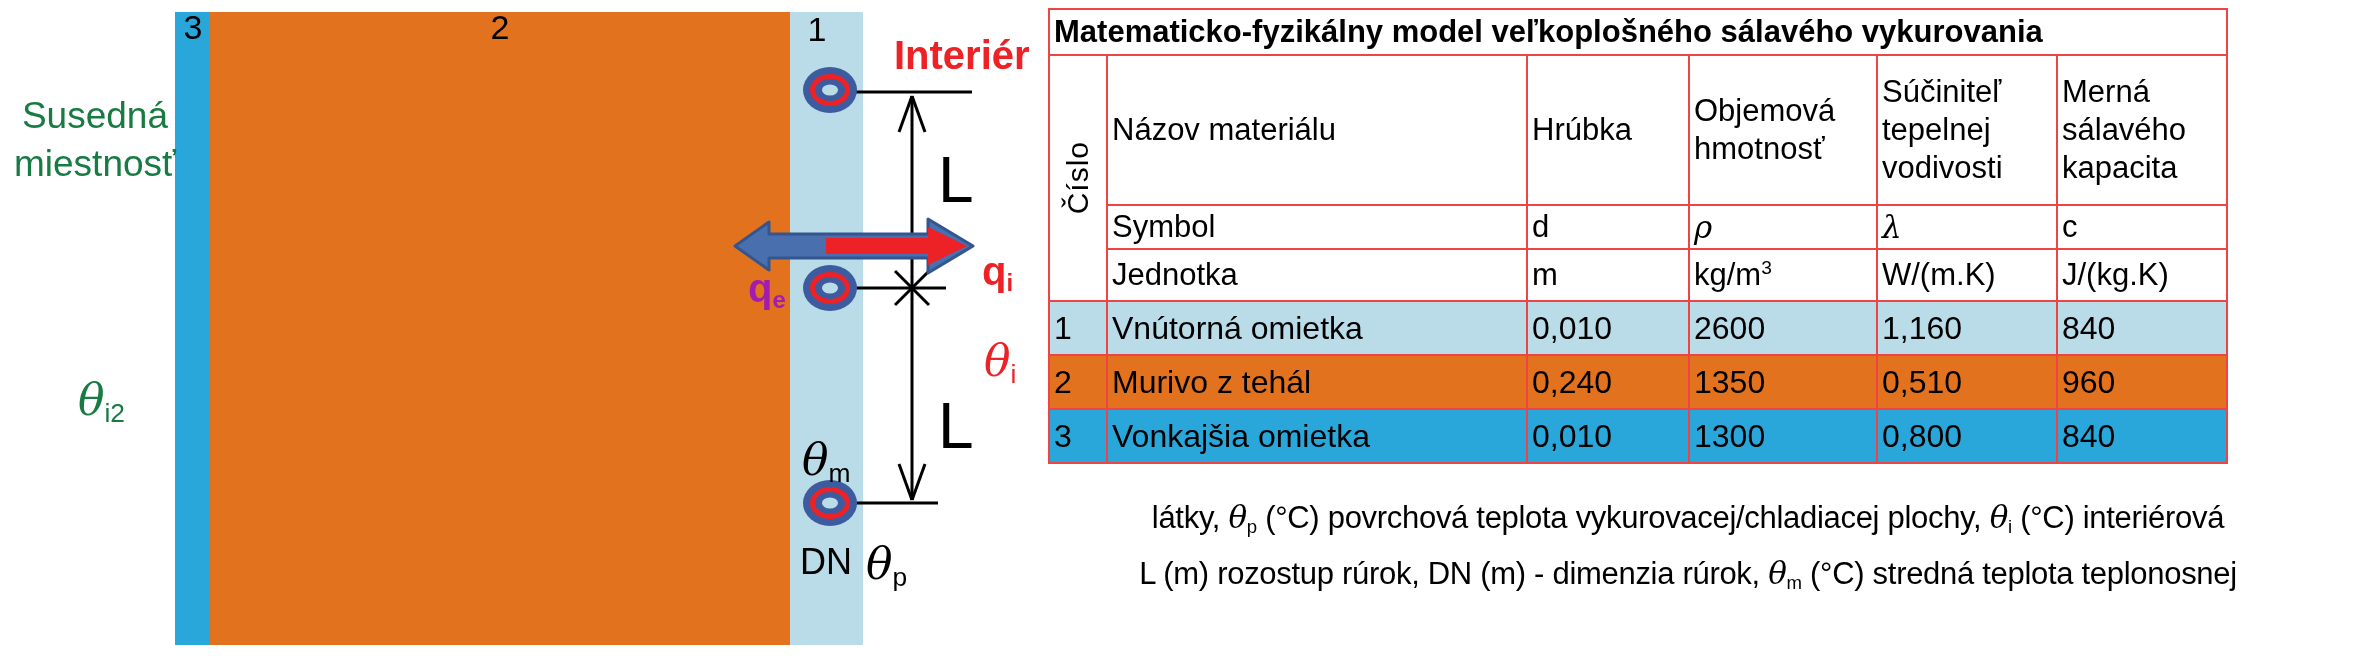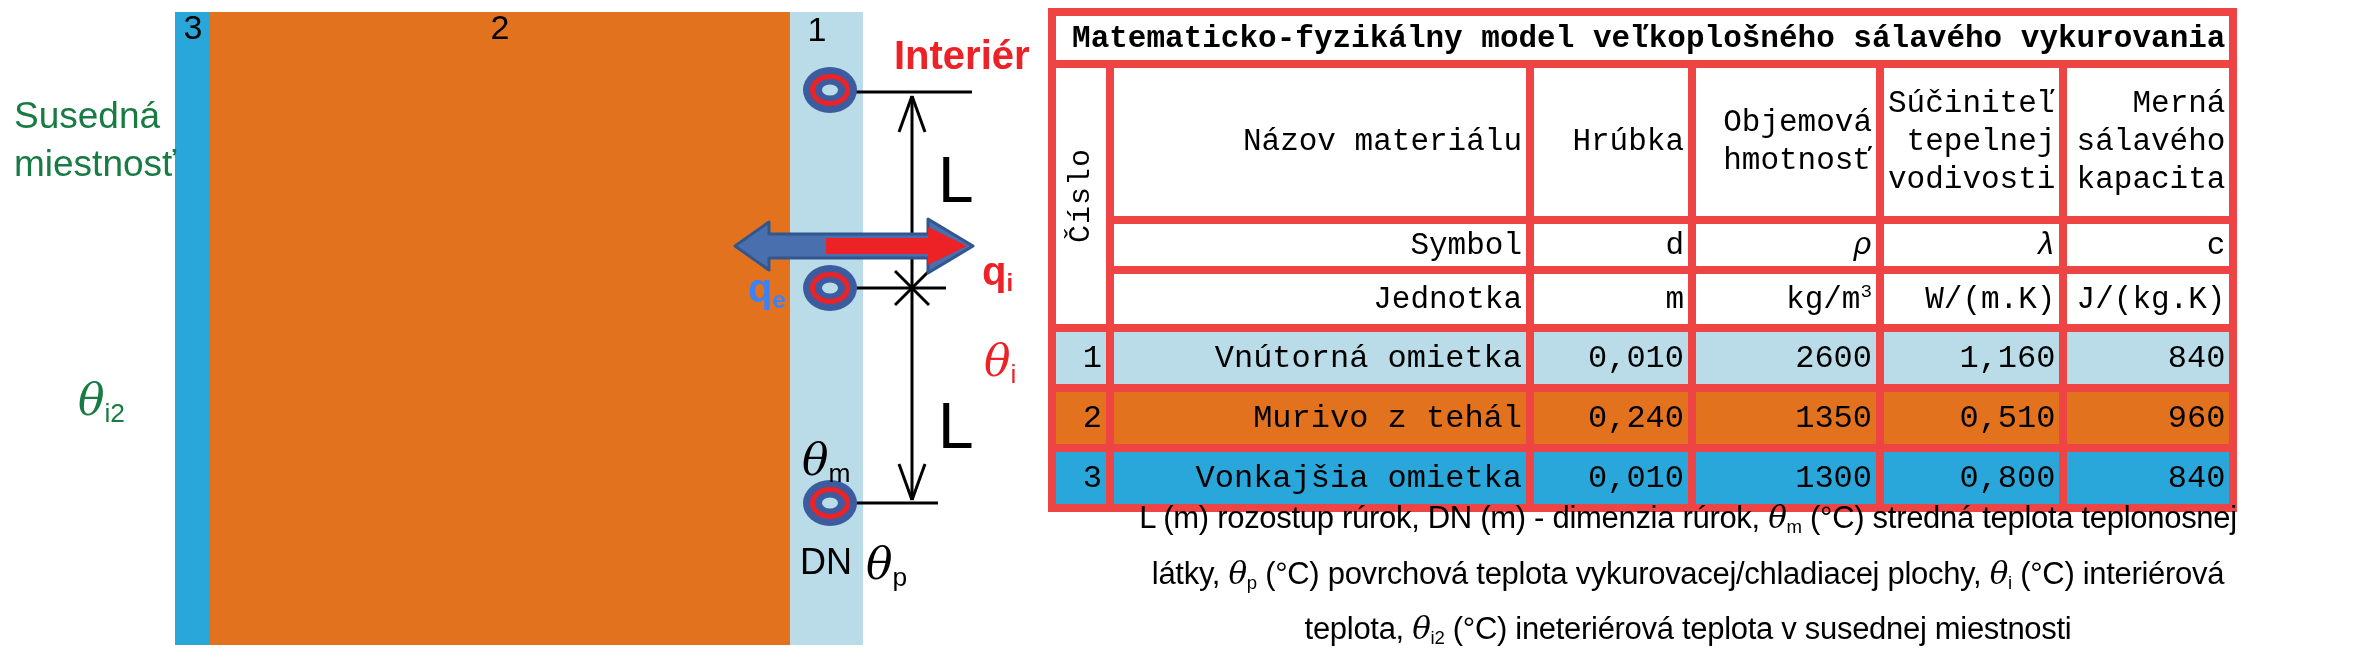--- a/index.html
+++ b/index.html
@@ -2,33 +2,33 @@
 <html><head>
 <meta charset="utf-8">
 <style>
   html,body{margin:0;padding:0;background:#ffffff;}
   .stage{
     position:relative;width:2362px;height:666px;background:#ffffff;
     font-family:"Liberation Sans",sans-serif;color:#000;overflow:hidden;
   }
   .stage svg{position:absolute;left:0;top:0;}
   .lbl{position:absolute;white-space:nowrap;line-height:1;}
-  .green{color:#177B43;}
+  .green{color:#177B43;text-align:center;}
   .red{color:#EC2227;margin-top:19px;}
-  .white{color:#3b82f6;}
+  .white{color:#a21caf;}
   .bold{font-weight:bold;}
   .greek{font-family:"DejaVu Serif",serif;font-style:italic;}
   .sub{font-size:0.60em;vertical-align:-0.25em;}
   .sup3{font-size:0.62em;vertical-align:0.55em;}
   
   .tblwrap{position:absolute;left:1048px;top:8px;}
   table.model{border-collapse:collapse;table-layout:fixed;}
   table.model td{
-    border:8px solid #ef4444;font-size:31px;text-align:right;
-    padding:0 4px;overflow:hidden;font-family:Liberation Mono, monospace;
+    border:2px solid #ef4444;font-size:31px;text-align:left;
+    padding:0 4px;overflow:hidden;
   }
   td.title-cell{height:44px;font-weight:bold;font-size:32px;}
   td.hdr{height:148px;line-height:1.22;}
   td.left{text-align:left;padding-left:10px;}
   tr.symbol-row td{height:42px;}
   tr.unit-row td{height:50px;}
   tr.mat-row td{height:52px;font-size:32px;}
   .vert{
     writing-mode:vertical-rl;transform:rotate(180deg);
     margin:0 auto;font-size:30px;letter-spacing:1px;
@@ -172,18 +172,17 @@
         <td>0,010</td>
         <td>1300</td>
         <td>0,800</td>
         <td>840</td>
       </tr>
     </tbody>
       </table>
   </div>
 
   <div class="caption">
+    <div><span>látky, </span><span class="greek">θ</span><span class="sub">p</span><span> (°C) povrchová teplota vykurovacej/chladiacej plochy, </span><span class="greek">θ</span><span class="sub">i</span><span> (°C) interiérová</span></div>
     <div><span>L (m) rozostup rúrok, DN (m) - dimenzia rúrok, </span><span class="greek">θ</span><span class="sub">m</span><span> (°C) stredná teplota teplonosnej</span></div>
-    <div><span>látky, </span><span class="greek">θ</span><span class="sub">p</span><span> (°C) povrchová teplota vykurovacej/chladiacej plochy, </span><span class="greek">θ</span><span class="sub">i</span><span> (°C) interiérová</span></div>
-    <div><span>teplota, </span><span class="greek">θ</span><span class="sub">i2</span><span> (°C) ineteriérová teplota v susednej miestnosti</span></div>
   </div>
 
 </div>
 
 </body></html>

